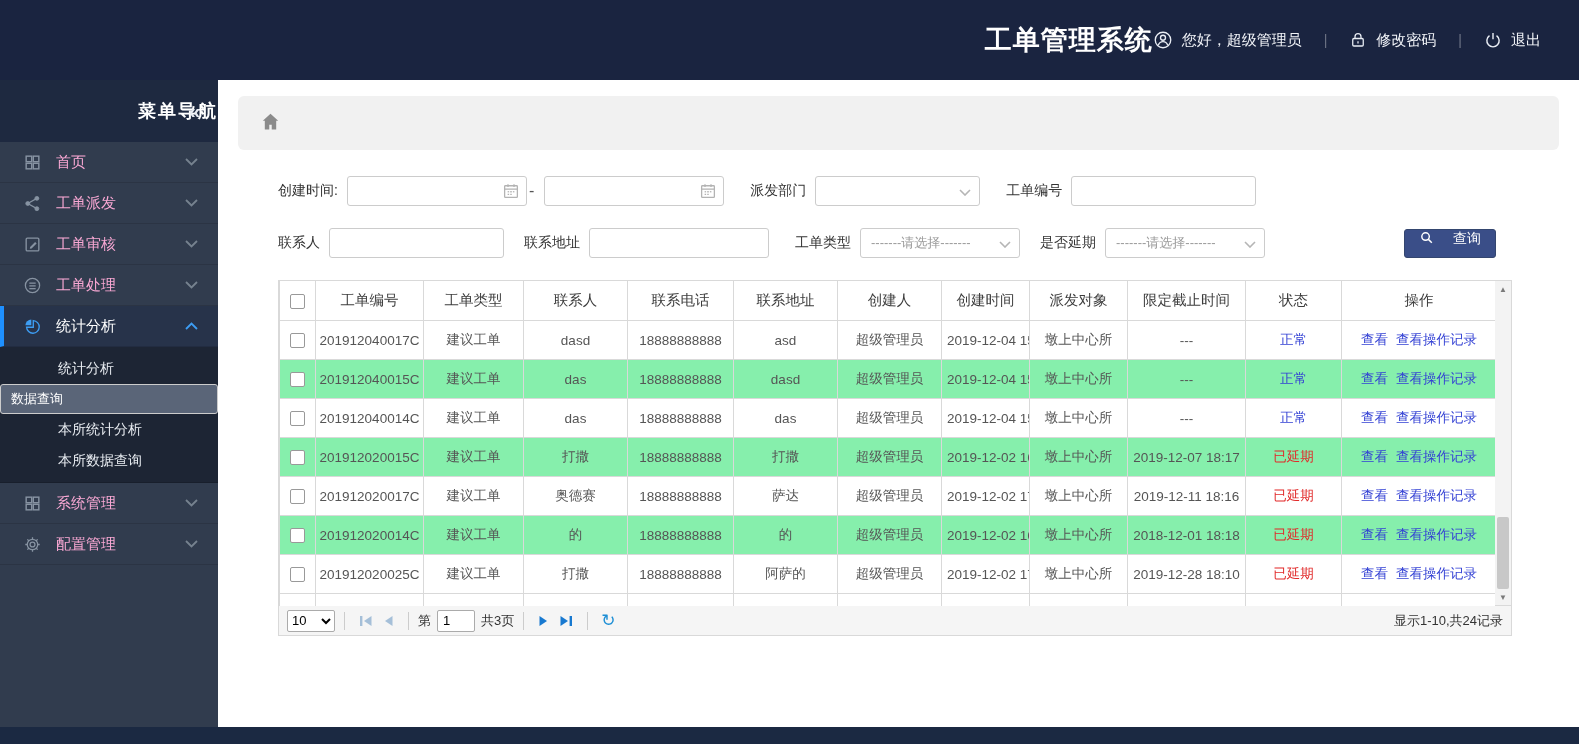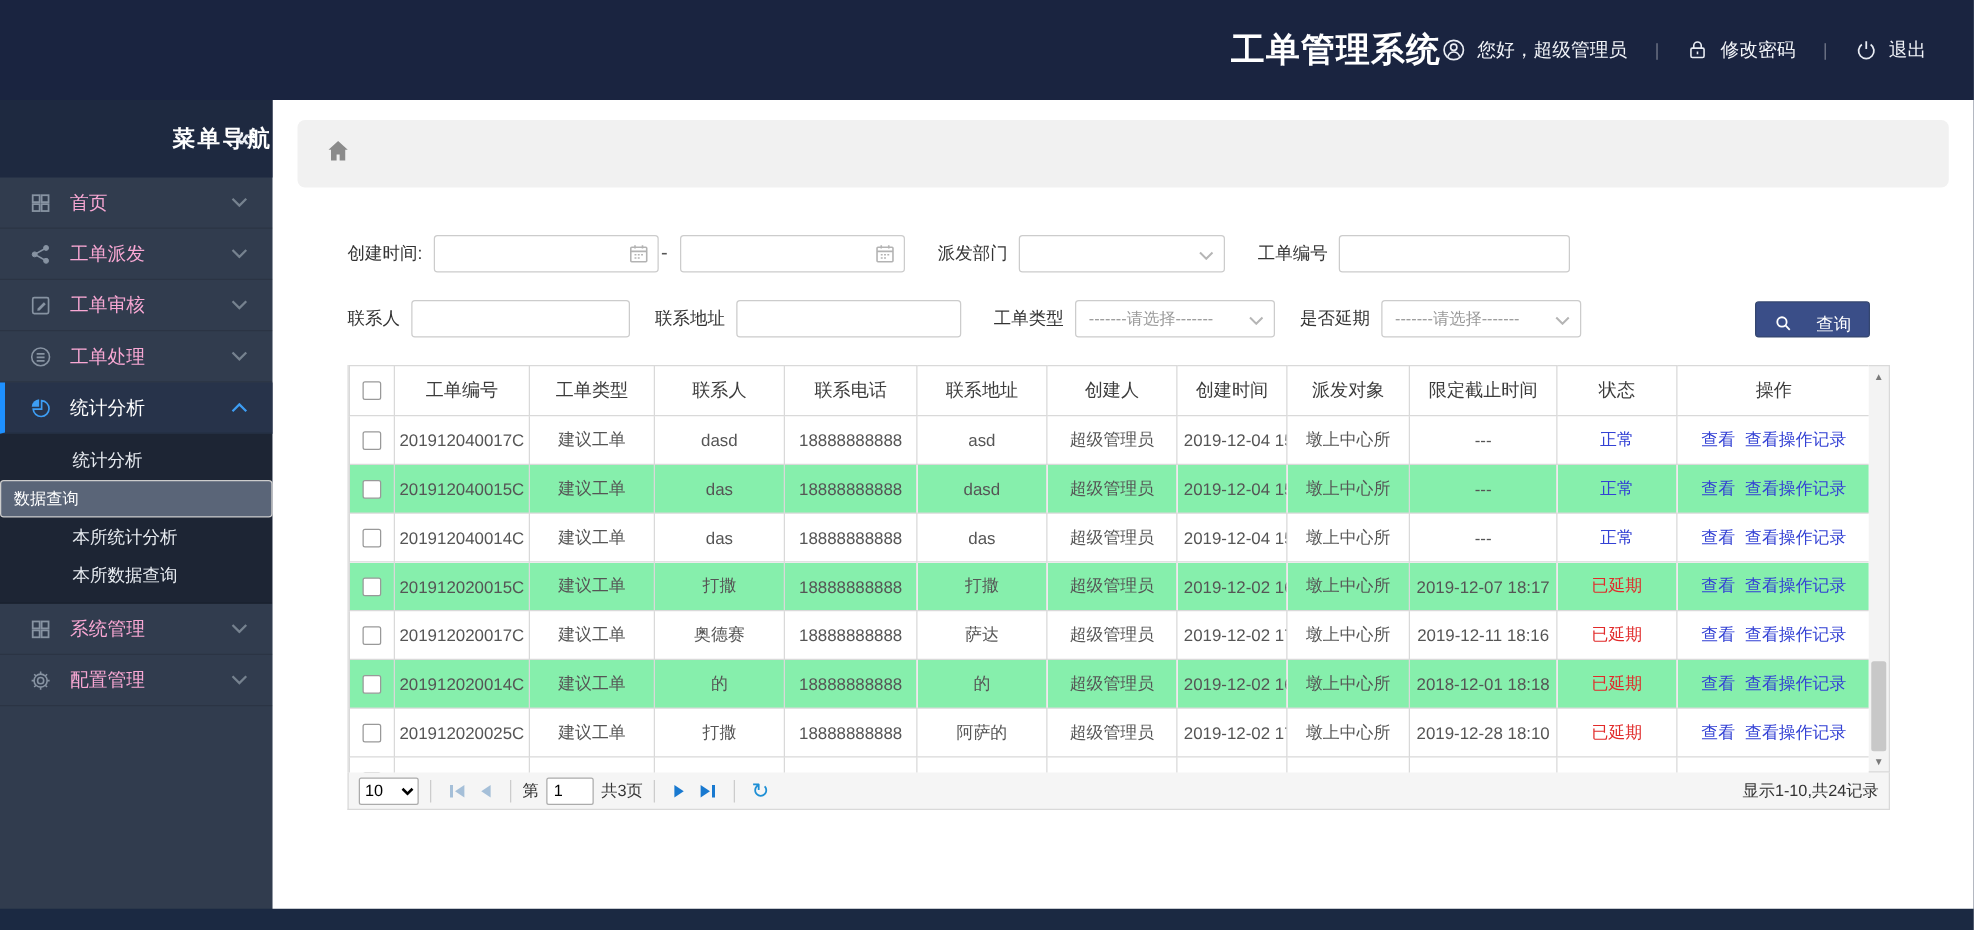--- a/index.html
+++ b/index.html
@@ -30,33 +30,33 @@
   .submenu { background:#1d2534; padding:6px 0; border-bottom:1px solid rgba(0,0,0,.15); }
   .sub-item { height:31px; display:flex; align-items:center; padding-left:58px; color:#e9edf2; font-size:14px; cursor:pointer; }
   .sub-item.sel { background:#5a6578; color:#fff; }
 
   
   .content { flex:1; background:#fff; padding:16px 20px 0 20px; overflow:hidden; }
   .breadcrumb { height:54px; background:#f1f1f1; border-radius:6px; display:flex; align-items:center; padding-left:22px; }
   .inner { margin-left:40px; width:1234px; }
 
   
-  .filters { margin-top:38px; }
+  .filters { margin-top:26px; }
   .f-row { display:flex; align-items:center; height:30px; }
   .f-row + .f-row { margin-top:22px; }
   .f-label { font-size:14px; color:#333; margin-right:9px; white-space:nowrap; }
   .txt-input, .date-input { height:30px; border:1px solid #ccc; border-radius:3px; background:#fff; }
   .date-input { width:180px; position:relative; }
   .date-input .cal { position:absolute; right:6px; top:5px; }
   .txt-input { width:185px; }
   .dash { color:#555; margin:0 10px 0 2px; }
   .gap { width:26px; flex:none; }
   .sel { height:30px; border:1px solid #ccc; border-radius:3px; background:#fff; display:flex; align-items:center; justify-content:space-between; padding:0 8px 0 10px; color:#9a9a9a; font-size:13px; cursor:pointer; }
   .sel span { white-space:nowrap; overflow:hidden; }
-  .btn-search { margin-left:auto; margin-right:16px; height:29px; padding:0 14px; background:#3a4e88; border:1px solid #34466f; border-radius:3px; color:#fff; font-size:14px; display:flex; align-items:flex-end; gap:19px; cursor:pointer; }
+  .btn-search { margin-left:auto; margin-right:16px; height:29px; padding:0 14px; background:#3a4e88; border:1px solid #34466f; border-radius:3px; color:#fff; font-size:14px; display:flex; align-items:flex-start; gap:19px; cursor:pointer; }
 
   
   .tabs { margin-top:20px; display:flex; border-bottom:2px solid #1d87c9; align-items:flex-end; }
   .tab { padding:9px 29px; background:#f4f4f4; border:1px solid #d9d9d9; border-bottom:none; font-size:14.5px; color:#555; cursor:pointer; margin-right:-1px; }
   .tab.active { background:#fff; color:#1d87c9; border:2px solid #1d87c9; border-bottom:2px solid #fff; margin-bottom:-2px; padding:9px 28px; }
 
   
   .table-zone { margin-top:22px; display:flex; height:326px; }
   .grid-clip { overflow:hidden; height:326px; border-left:1px solid #d9d9d9; }
   table { border-collapse:collapse; table-layout:fixed; width:1217px; }

